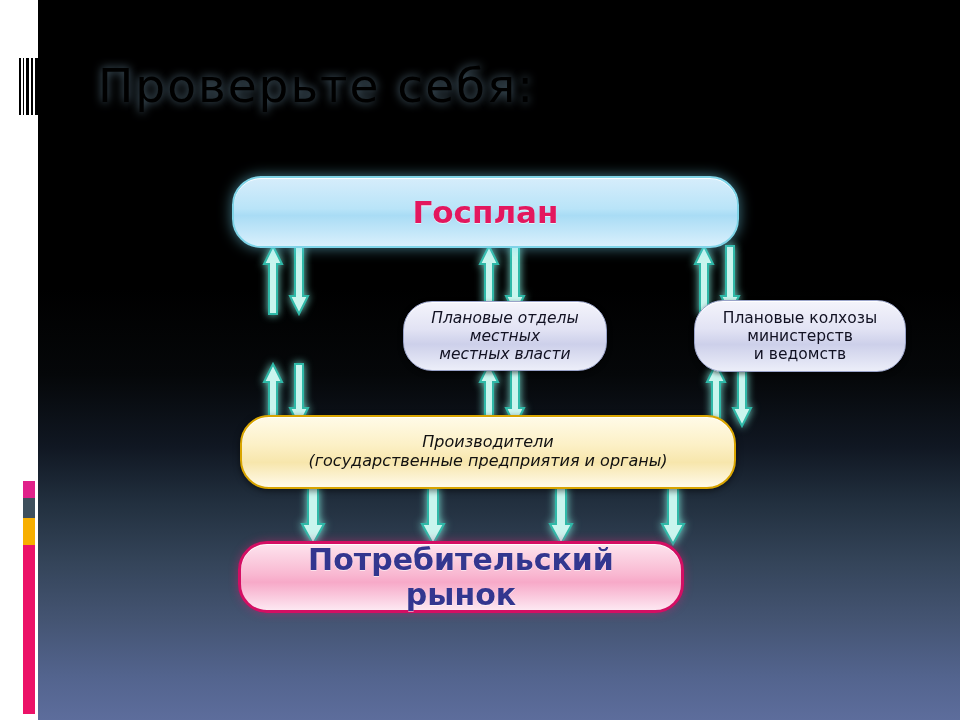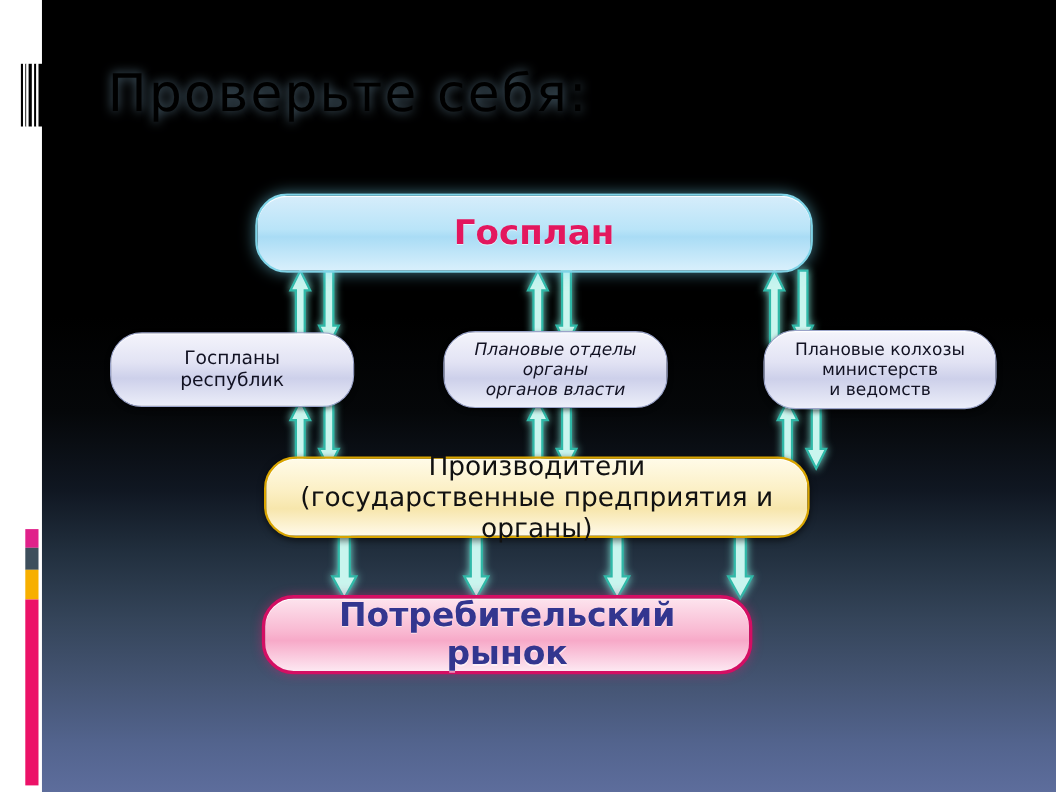--- a/index.html
+++ b/index.html
@@ -125,21 +125,21 @@
   .node-local .label, .node-ministry .label { font-size: 15.5px; }
 
   
   .node-producers {
     left: 240px; top: 415px; width: 496px; height: 74px;
     background: linear-gradient(to bottom, #fffbe8 0%, #fcf0c6 40%, #f7e6ac 65%, #fffaea 100%);
     border: 2px solid #d8a400;
     border-radius: 12px;
     box-shadow: 0 2px 6px rgba(0,0,0,0.5), inset 0 1px 0 rgba(255,255,255,0.9);
   }
-  .node-producers .label { font-size: 24px; color: #111; }
+  .node-producers .label { font-size: 16px; color: #111; font-style: italic; }
 
   
   .node-market {
     left: 238px; top: 541px; width: 446px; height: 72px;
     background: linear-gradient(to bottom, #fde4ee 0%, #f9b9d2 45%, #f7a9c8 58%, #fde8f2 100%);
     border: 3px solid #d40e63;
     border-radius: 14px;
     box-shadow: 0 0 10px rgba(220,30,110,0.45), inset 0 1px 0 rgba(255,255,255,0.85);
   }
   .node-market .label {
@@ -271,32 +271,26 @@
   <div class="arrow" style="left:660px; top:484px;" data-interactable="false">
     <svg width="26" height="62" viewBox="0 0 26 62">
       <polygon points="13,60 24,40 18,40 18,2 8,2 8,40 2,40" fill="#c9f5ee" stroke="#2fb9a8" stroke-width="2"></polygon>
     </svg>
   </div>
 
   <div class="node node-gosplan" data-interactable="true">
     <div class="label" data-interactable="false">Госплан</div>
   </div>
 
-  <div class="node node-lav node-republics" data-interactable="true">
-    <div class="label" data-interactable="false">
-      <div data-interactable="false">Госпланы</div>
-      <div data-interactable="false">республик</div>
-    </div>
-  </div>
 
   <div class="node node-lav node-local" data-interactable="true">
     <div class="label" data-interactable="false">
       <div data-interactable="false">Плановые отделы</div>
-      <div data-interactable="false">органы</div>
-      <div data-interactable="false">органов власти</div>
+      <div data-interactable="false">местных</div>
+      <div data-interactable="false">местных власти</div>
     </div>
   </div>
 
   <div class="node node-lav node-ministry" data-interactable="true">
     <div class="label" data-interactable="false">
       <div data-interactable="false">Плановые колхозы</div>
       <div data-interactable="false">министерств</div>
       <div data-interactable="false">и ведомств</div>
     </div>
   </div>

